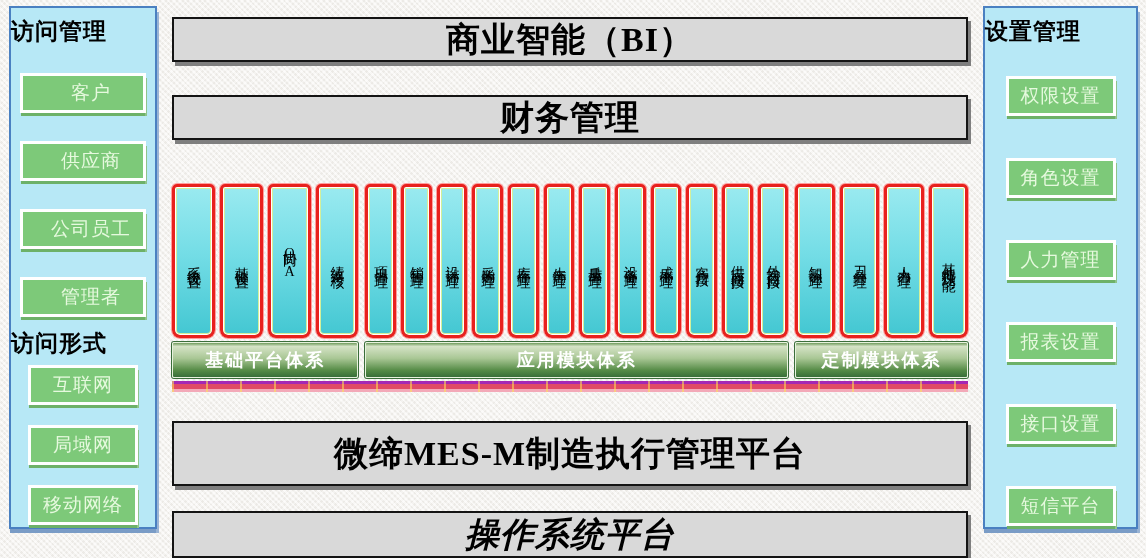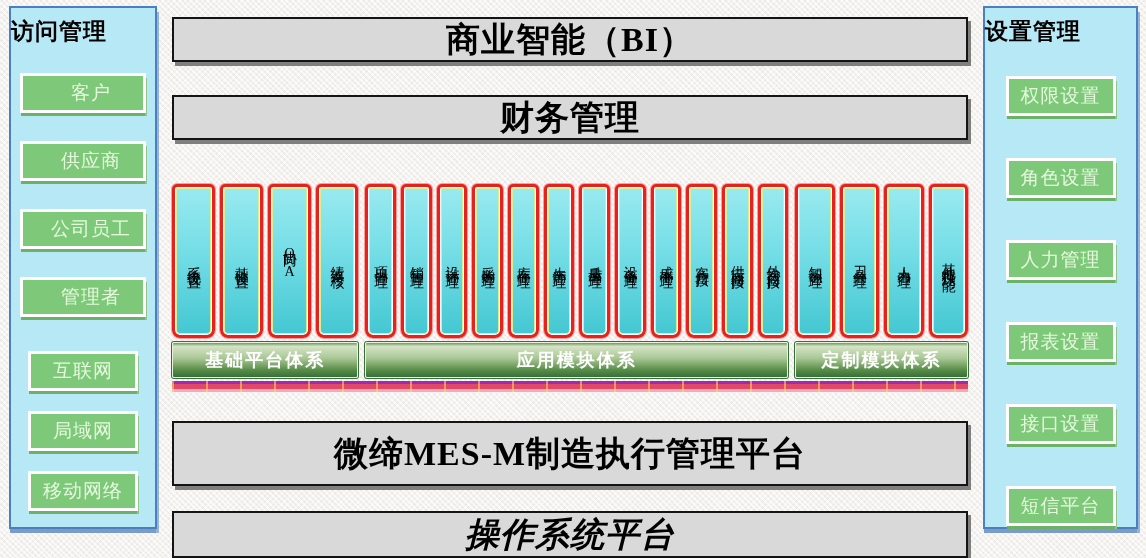--- a/index.html
+++ b/index.html
@@ -89,20 +89,21 @@
 <body>
 
 <aside class="sidebar left">
   <div class="side-title">访问管理</div>
   <div class="btn-list access">
       <div class="green-btn">客户</div>
       <div class="green-btn">供应商</div>
       <div class="green-btn">公司员工</div>
       <div class="green-btn">管理者</div>
     </div>
+  <div class="side-title forms">访问形式</div>
   <div class="btn-list forms">
       <div class="green-btn">互联网</div>
       <div class="green-btn">局域网</div>
       <div class="green-btn">移动网络</div>
     </div>
 </aside>
 
 <main class="center">
   <div class="gray-bar bi">商业智能（BI）</div>
   <div class="gray-bar finance">财务管理</div>

